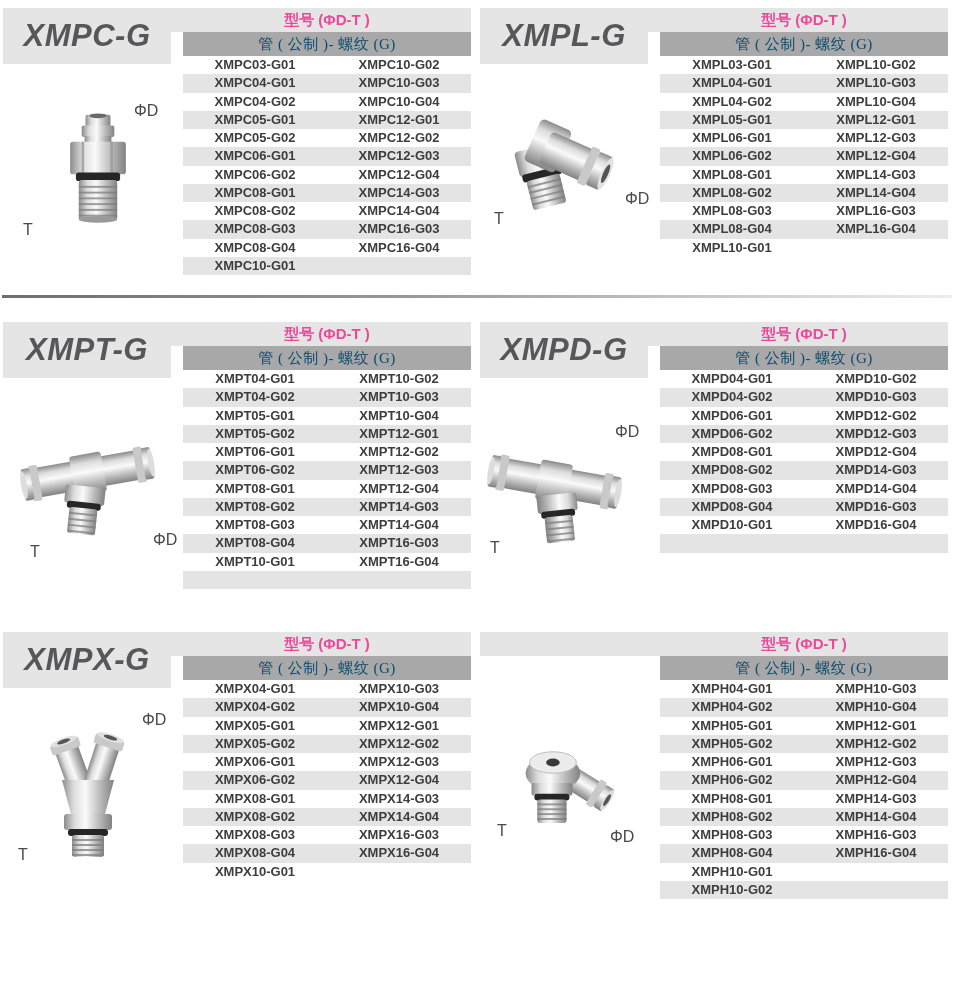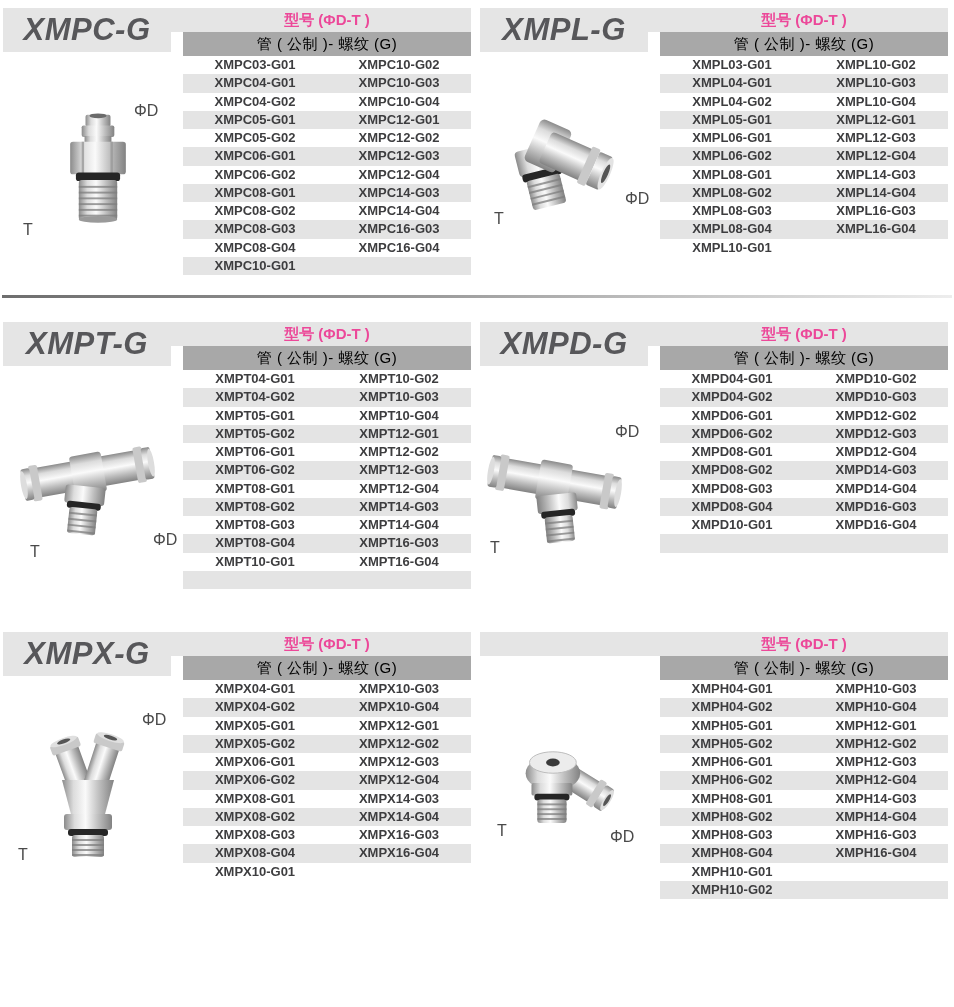--- a/index.html
+++ b/index.html
@@ -1,28 +1,28 @@
 <!DOCTYPE html>
 <html><head>
 <meta charset="utf-8">
 <style>
   html,body{margin:0;padding:0;background:#ffffff;}
   body{font-family:"Liberation Sans", sans-serif;}
   .canvas{position:relative;width:954px;height:1007px;background:#fff;overflow:hidden;}
   .section{position:absolute;width:477px;height:270px;}
   .header-strip{position:absolute;left:3px;top:0;width:468px;height:24px;background:#e5e5e5;}
-  .title-block{position:absolute;left:3px;top:0;width:168px;height:44px;background:#e5e5e5;
+  .title-block{position:absolute;left:3px;top:0;width:168px;height:56px;background:#e5e5e5;
     display:flex;align-items:center;justify-content:center;}
   .series-title{font-size:31px;font-weight:bold;font-style:italic;color:#57575a;letter-spacing:0.5px;}
   .model-header{position:absolute;left:183px;top:0;width:288px;height:24px;
     display:flex;align-items:center;justify-content:center;
     font-size:15px;font-weight:bold;color:#ec4899;}
   .subheader{position:absolute;left:183px;top:24px;width:288px;height:24px;background:#a8a8a8;
     display:flex;align-items:center;justify-content:center;
-    font-size:15px;color:#000000;letter-spacing:0.5px;}
+    font-size:15px;color:#0c4a6e;letter-spacing:0.5px;font-family:Liberation Serif, serif;}
   .table{position:absolute;left:183px;top:48px;width:288px;font-weight:bold;}
   .row{height:18.25px;display:flex;box-sizing:border-box;}
   .row:nth-child(even){background:#e4e4e4;}
   .cell{flex:1;display:flex;align-items:center;justify-content:center;
     font-size:13px;color:#3d3d3f;line-height:18px;white-space:nowrap;overflow:hidden;}
   .plabel{position:absolute;font-size:16px;color:#4a4a4a;}
   .product{position:absolute;}
   .divider{position:absolute;left:2px;top:295px;width:950px;height:3px;
     background:linear-gradient(to right,#6e6e6e,#9b9b9b 45%,#c9c9c9 75%,#ededed);}
   .defs-holder{position:absolute;width:0;height:0;overflow:hidden;}

